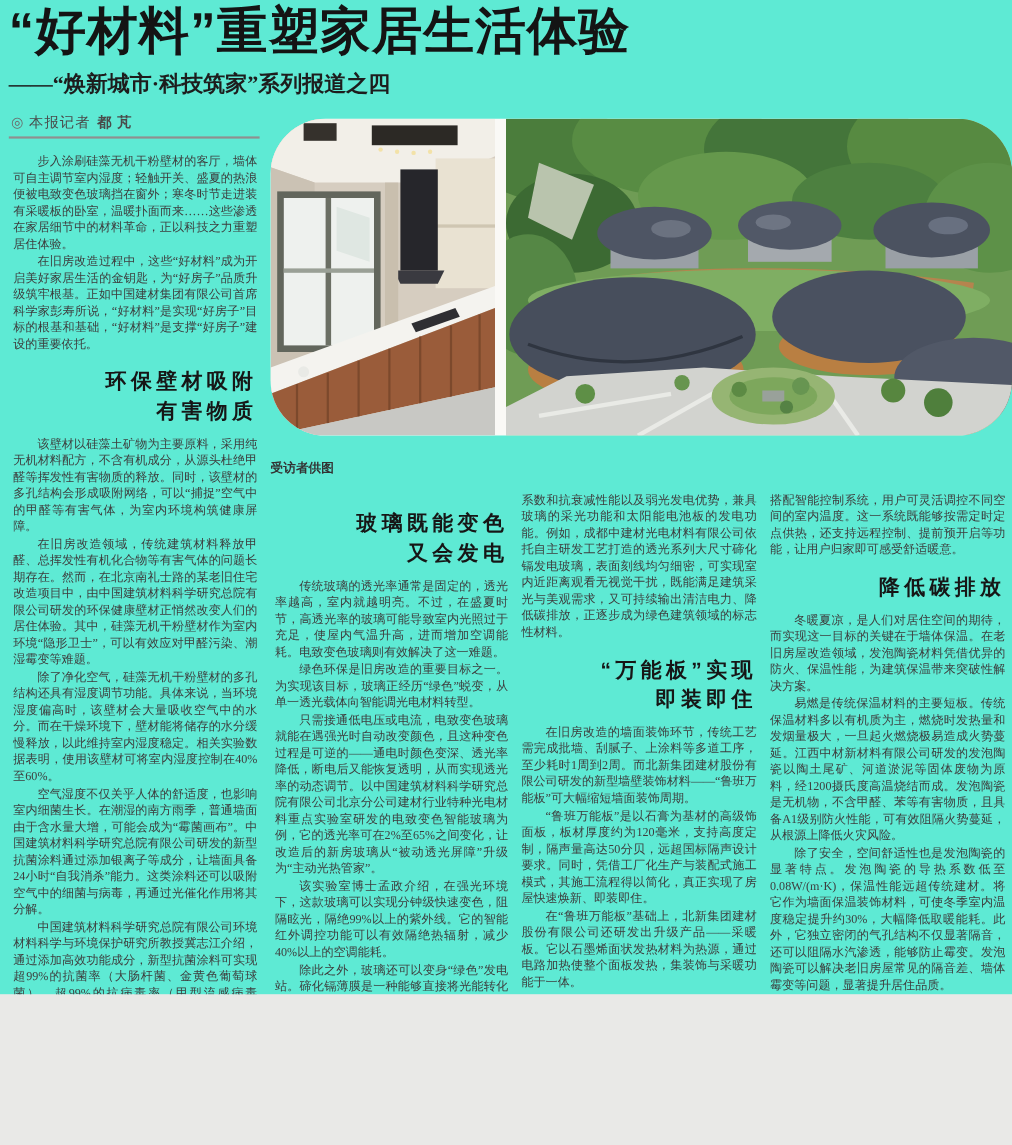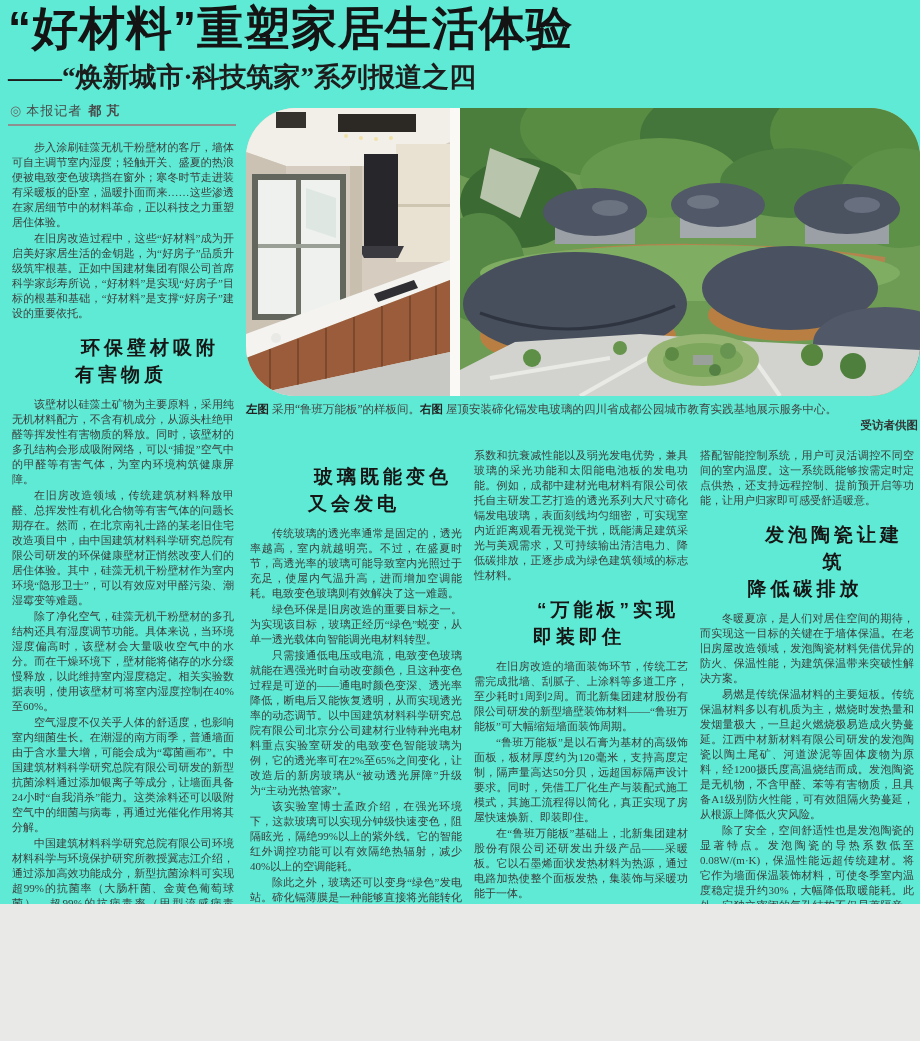--- a/index.html
+++ b/index.html
@@ -11,21 +11,21 @@
   
   .headline{
     position:absolute;left:8px;top:2px;width:740px;
     font-family:"Liberation Sans",sans-serif;font-weight:900;
     font-size:46px;line-height:52px;color:#141414;letter-spacing:1px;
     white-space:nowrap;
   }
   .subtitle{
     position:absolute;left:8px;top:60px;width:700px;
     font-family:"Liberation Serif",serif;font-weight:700;
-    font-size:27px;line-height:34px;color:#1d1d1d;white-space:nowrap;
+    font-size:20px;line-height:34px;color:#1d1d1d;white-space:nowrap;
   }
   .byline{
     position:absolute;left:10px;top:102px;width:226px;
     font-size:13px;color:#4a4a4a;letter-spacing:1px;
   }
   .byline .marker{color:#6a6a6a;margin-right:4px;}
   .byline .name{font-weight:700;margin-left:6px;}
   .byline-rule{
     position:absolute;left:8px;top:124px;width:228px;height:2px;
     background:#8f8f8f;
@@ -39,37 +39,37 @@
   .photo.left{width:204px;}
   .photo.right{width:460px;}
   .caption{
     position:absolute;left:246px;top:401px;width:672px;
     font-size:11.5px;line-height:17px;color:#444;text-align:justify;
   }
   .caption b{font-family:"Liberation Sans",sans-serif;color:#222;}
   .credit{
     position:absolute;left:246px;top:418px;width:672px;
     font-family:"Liberation Sans",sans-serif;font-weight:700;
-    font-size:11.5px;color:#333;text-align:right;
+    font-size:11.5px;color:#333;
   }
   
   .col{
     position:absolute;text-align:justify;
     font-size:11px;line-height:15px;color:#3d3d3d;overflow:hidden;
   }
   .col1{left:8px;  top:140px;width:226px;height:896px;}
   .col2{left:246px;top:450px;width:216px;height:586px;}
   .col3{left:470px;top:448px;width:218px;height:588px;}
   .col4{left:696px;top:448px;width:218px;height:588px;}
   .p{text-indent:2em;margin:0 0 1px 4px;}
   .p.cont{text-indent:0;}
   .sec-h{
     font-family:"Liberation Sans",sans-serif;font-weight:700;
     font-size:19px;line-height:27px;color:#161616;letter-spacing:4px;
-    margin:13px 0 9px 0;text-align:center;
+    margin:13px 0 9px 0;text-align:right;
   }
   .sec-h .l1{display:block;padding-left:58px;}
   .sec-h .l2{display:block;}
 </style>
 </head>
 <body>
 
 <div class="page">
 
   <div class="headline">“好材料”重塑家居生活体验</div>
@@ -172,23 +172,20 @@
       <circle cx="268" cy="243" r="8" fill="#679551"></circle>
       <circle cx="255" cy="262" r="6" fill="#558244"></circle>
 
       <circle cx="72" cy="250" r="9" fill="#5e8f46"></circle>
       <circle cx="352" cy="247" r="11" fill="#57863f"></circle>
       <circle cx="393" cy="258" r="13" fill="#4f7f3c"></circle>
       <circle cx="160" cy="240" r="7" fill="#67954e"></circle>
     </svg>
   </div>
 
-  <div class="caption">
-    <b>左图</b><span> 采用“鲁班万能板”的样板间。</span><b>右图</b><span> 屋顶安装碲化镉发电玻璃的四川省成都公园城市教育实践基地展示服务中心。</span>
-  </div>
   <div class="credit">受访者供图</div>
 
   <div class="col col1">
     <p class="p">步入涂刷硅藻无机干粉壁材的客厅，墙体可自主调节室内湿度；轻触开关、盛夏的热浪便被电致变色玻璃挡在窗外；寒冬时节走进装有采暖板的卧室，温暖扑面而来……这些渗透在家居细节中的材料革命，正以科技之力重塑居住体验。</p>
     <p class="p">在旧房改造过程中，这些“好材料”成为开启美好家居生活的金钥匙，为“好房子”品质升级筑牢根基。正如中国建材集团有限公司首席科学家彭寿所说，“好材料”是实现“好房子”目标的根基和基础，“好材料”是支撑“好房子”建设的重要依托。</p>
     <div class="sec-h">
       <span class="l1">环保壁材吸附</span>
       <span class="l2">有害物质</span>
     </div>
     <p class="p">该壁材以硅藻土矿物为主要原料，采用纯无机材料配方，不含有机成分，从源头杜绝甲醛等挥发性有害物质的释放。同时，该壁材的多孔结构会形成吸附网络，可以“捕捉”空气中的甲醛等有害气体，为室内环境构筑健康屏障。</p>
@@ -218,21 +215,20 @@
       <span class="l2">即装即住</span>
     </div>
     <p class="p">在旧房改造的墙面装饰环节，传统工艺需完成批墙、刮腻子、上涂料等多道工序，至少耗时1周到2周。而北新集团建材股份有限公司研发的新型墙壁装饰材料——“鲁班万能板”可大幅缩短墙面装饰周期。</p>
     <p class="p">“鲁班万能板”是以石膏为基材的高级饰面板，板材厚度约为120毫米，支持高度定制，隔声量高达50分贝，远超国标隔声设计要求。同时，凭借工厂化生产与装配式施工模式，其施工流程得以简化，真正实现了房屋快速焕新、即装即住。</p>
     <p class="p">在“鲁班万能板”基础上，北新集团建材股份有限公司还研发出升级产品——采暖板。它以石墨烯面状发热材料为热源，通过电路加热使整个面板发热，集装饰与采暖功能于一体。</p>
   </div>
 
   <div class="col col4">
     <p class="p cont">搭配智能控制系统，用户可灵活调控不同空间的室内温度。这一系统既能够按需定时定点供热，还支持远程控制、提前预开启等功能，让用户归家即可感受舒适暖意。</p>
     <div class="sec-h">
-      <span class="l1">发泡陶瓷让建筑</span>
       <span class="l2">降低碳排放</span>
     </div>
     <p class="p">冬暖夏凉，是人们对居住空间的期待，而实现这一目标的关键在于墙体保温。在老旧房屋改造领域，发泡陶瓷材料凭借优异的防火、保温性能，为建筑保温带来突破性解决方案。</p>
     <p class="p">易燃是传统保温材料的主要短板。传统保温材料多以有机质为主，燃烧时发热量和发烟量极大，一旦起火燃烧极易造成火势蔓延。江西中材新材料有限公司研发的发泡陶瓷以陶土尾矿、河道淤泥等固体废物为原料，经1200摄氏度高温烧结而成。发泡陶瓷是无机物，不含甲醛、苯等有害物质，且具备A1级别防火性能，可有效阻隔火势蔓延，从根源上降低火灾风险。</p>
     <p class="p">除了安全，空间舒适性也是发泡陶瓷的显著特点。发泡陶瓷的导热系数低至0.08W/(m·K)，保温性能远超传统建材。将它作为墙面保温装饰材料，可使冬季室内温度稳定提升约30%，大幅降低取暖能耗。此外，它独立密闭的气孔结构不仅显著隔音，还可以阻隔水汽渗透，能够防止霉变。发泡陶瓷可以解决老旧房屋常见的隔音差、墙体霉变等问题，显著提升居住品质。</p>
     <p class="p">不仅如此，发泡陶瓷还具备质量轻、强度高的特性，尤其适用于高层建筑外墙保温，可大幅提升改造工程的安全性与耐久性。</p>
   </div>
 
 </div>
 

